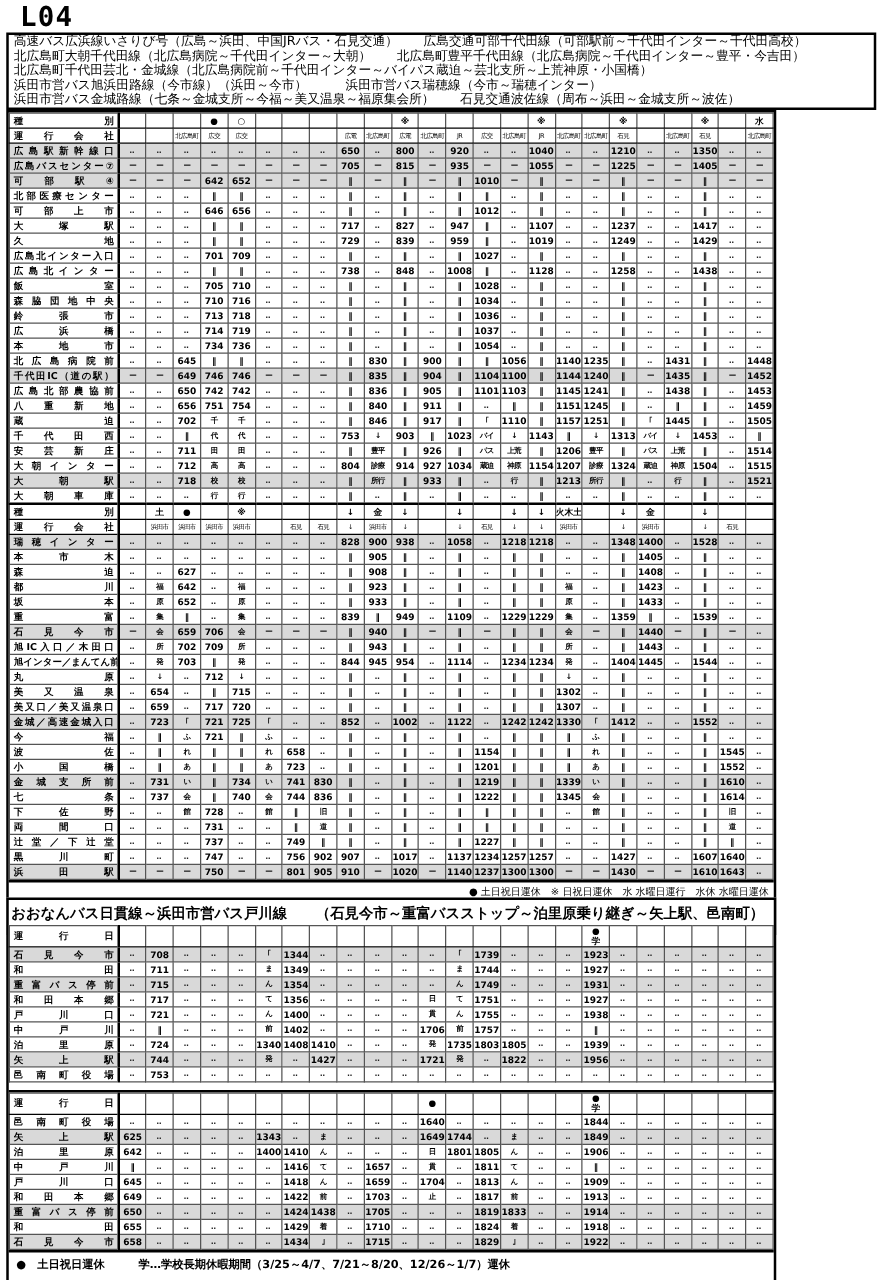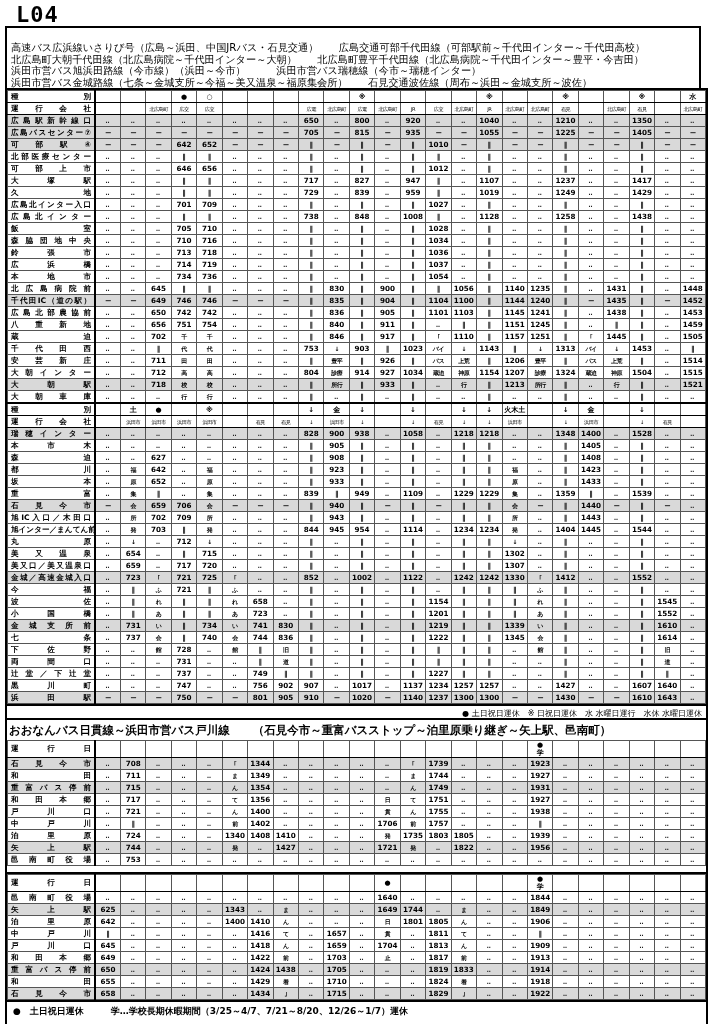--- a/index.html
+++ b/index.html
@@ -1,20 +1,20 @@
 <!DOCTYPE html>
 <html><head>
 <meta charset="utf-8">
 <style>
   html,body{margin:0;padding:0;background:#fff;}
   body{width:714px;height:1024px;position:relative;font-family:"DejaVu Sans",sans-serif;color:#000;}
   #code{position:absolute;left:16px;top:2px;font-size:22px;font-weight:bold;font-family:"DejaVu Sans Mono",monospace;letter-spacing:1px;}
-  #routes{position:absolute;left:5px;top:26px;width:696px;border:2px solid #000;padding:14px 4px;box-sizing:border-box;background:#fff;}
+  #routes{position:absolute;left:5px;top:26px;width:696px;border:2px solid #000;padding:0 4px;box-sizing:border-box;background:#fff;}
   #routes div{font-size:10.2px;line-height:11.6px;white-space:pre;font-weight:500;}
-  .tblwrap{position:absolute;left:5px;width:703px;border:2px solid #000;box-sizing:border-box;background:#fff;}
+  .tblwrap{position:absolute;left:5px;width:616px;border:2px solid #000;box-sizing:border-box;background:#fff;}
   #main{top:88px;}
   #bottom{top:718px;}
   table{border-collapse:collapse;table-layout:fixed;width:100%;}
   td{border:1px solid #555;padding:0;margin:0;overflow:hidden;white-space:nowrap;text-align:center;vertical-align:middle;height:11px;font-size:7.2px;font-weight:bold;line-height:10px;}
   td.lbl{width:80px;text-align:justify;text-align-last:justify;padding:0 3px;font-size:7.6px;font-weight:bold;border-right:2px solid #000;}
   tr.hl td{background:#d9d9d9;}
   td.sym{font-size:7px;}
   td.op{font-size:5.2px;font-weight:normal;letter-spacing:-0.5px;}
   td.dots{color:#222;font-size:6px;letter-spacing:1px;}
   td.thru{font-size:7px;}
@@ -28,20 +28,21 @@
   .gap{height:6px;border-bottom:2px solid #000;}
 </style>
 </head>
 <body>
 
 <div id="code">L04</div>
 
 <div id="routes">
     <div>高速バス広浜線いさりび号（広島～浜田、中国JRバス・石見交通）　　広島交通可部千代田線（可部駅前～千代田インター～千代田高校）</div>
     <div>北広島町大朝千代田線（北広島病院～千代田インター～大朝）　　北広島町豊平千代田線（北広島病院～千代田インター～豊平・今吉田）</div>
+    <div>北広島町千代田芸北・金城線（北広島病院前～千代田インター～バイパス蔵迫～芸北支所～上荒神原・小国橋）</div>
     <div>浜田市営バス旭浜田路線（今市線）（浜田～今市）　　　浜田市営バス瑞穂線（今市～瑞穂インター）</div>
     <div>浜田市営バス金城路線（七条～金城支所～今福～美又温泉～福原集会所）　　石見交通波佐線（周布～浜田～金城支所～波佐）</div>
   </div>
 
 <div id="main" class="tblwrap">
   <table>
       <tbody id="main-body">
         <tr class="hdr">
           <td class="lbl">種別</td>
           <td class="sym"></td>

